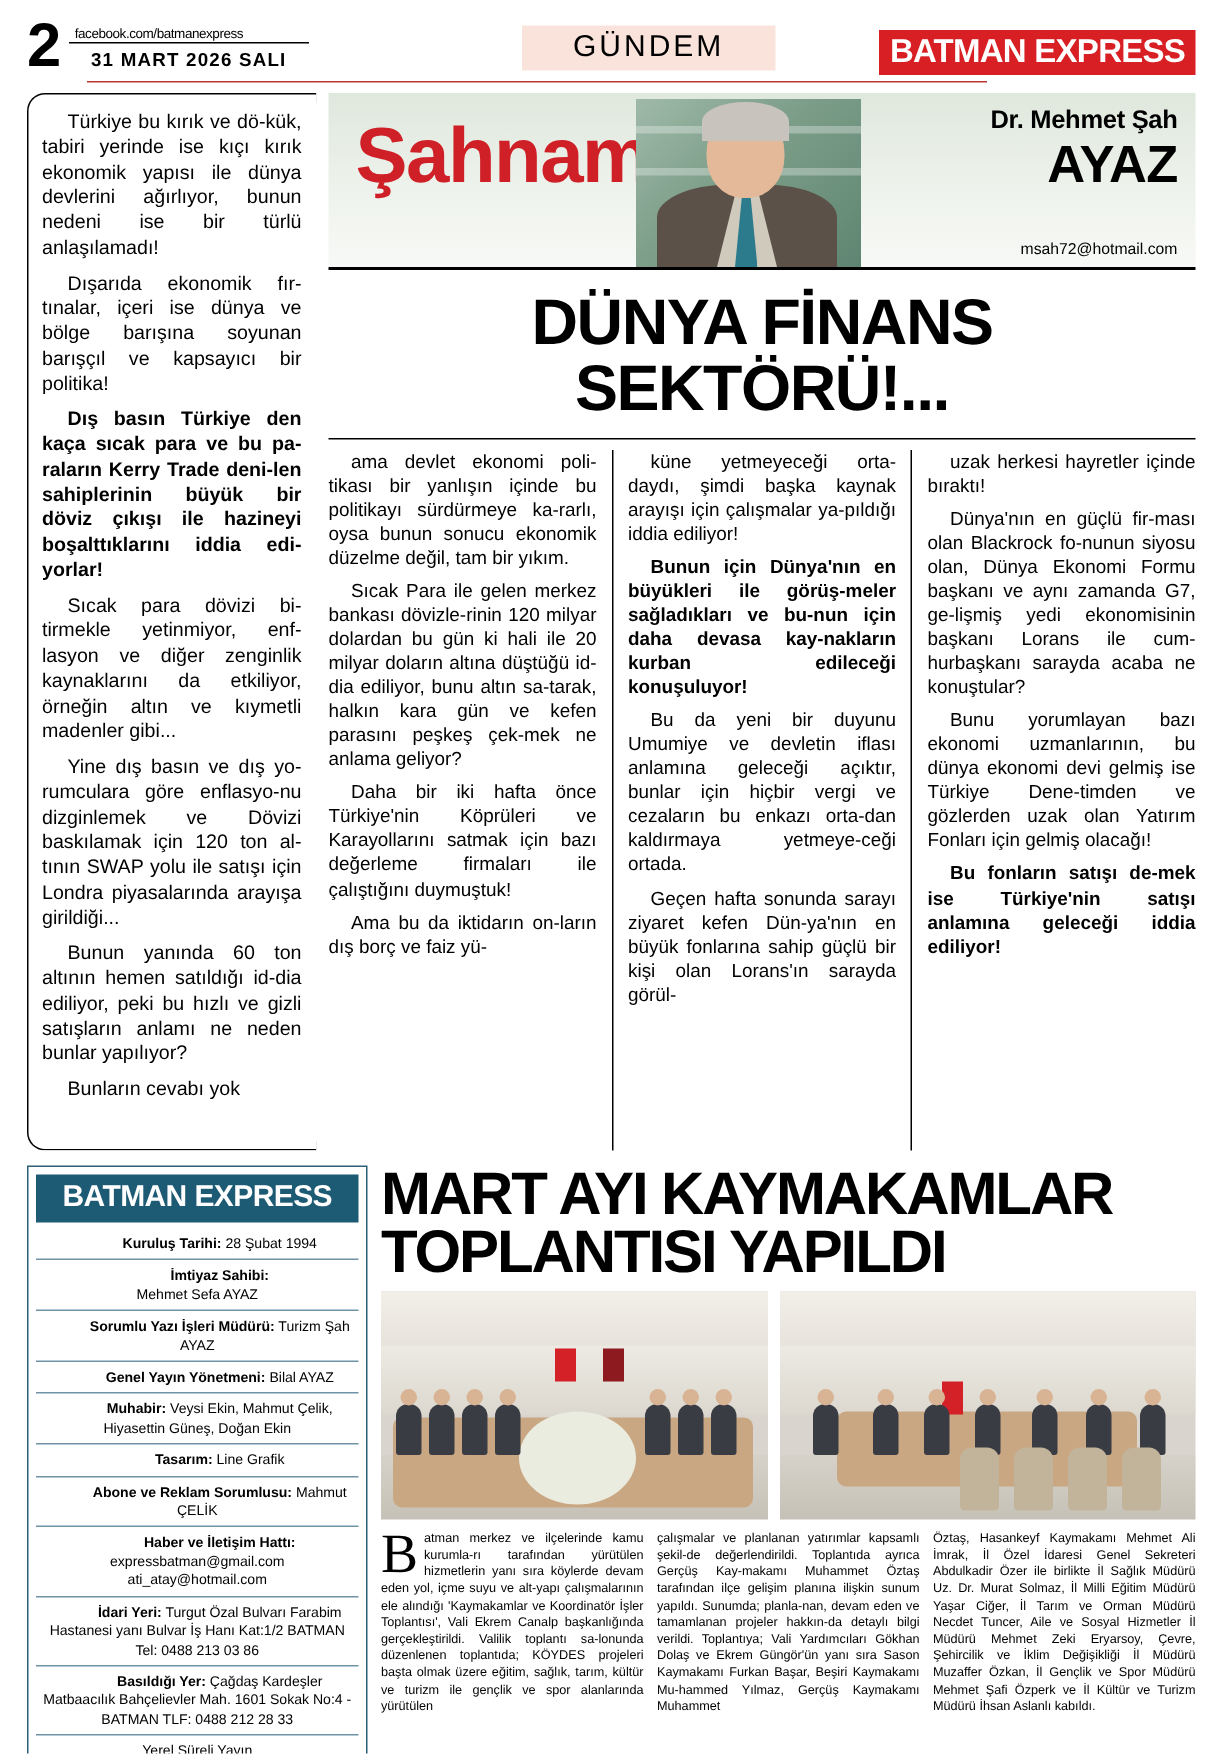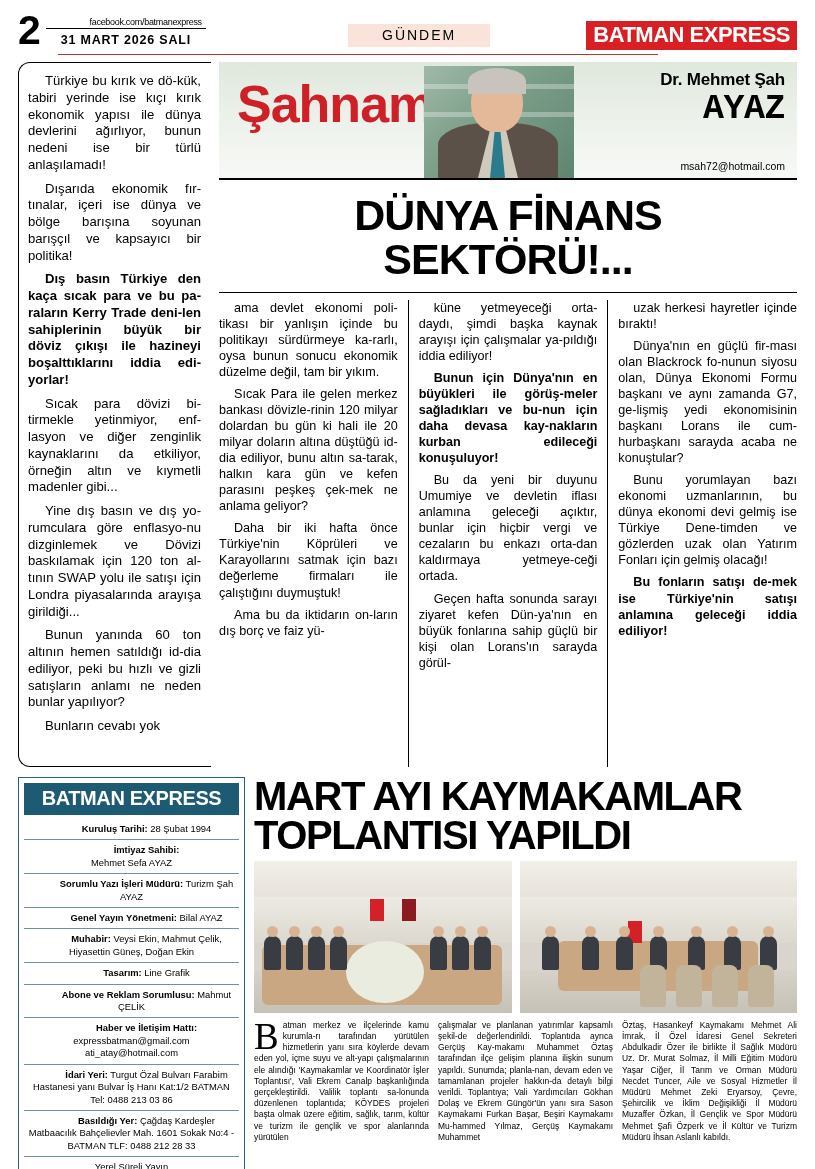--- a/index.html
+++ b/index.html
@@ -37,39 +37,38 @@
     flex-direction: column;
     align-items: center;
     padding-bottom: 3px;
   }
   .facebook-url {
     font-size: 9px;
     letter-spacing: -0.3px;
     border-bottom: 1.2px solid #000;
     padding: 0 4px 1px 4px;
     width: 160px;
-    text-align: right;
     font-family: "Liberation Sans", sans-serif;
   }
   .head-date {
     font-size: 12.5px;
     font-weight: 600;
     letter-spacing: 0.8px;
     margin-top: 4px;
     font-family: "Liberation Sans", sans-serif;
   }
   .gundem-wrap {
     position: absolute;
     left: 330px;
     bottom: 5px;
     background: #f9e3db;
     padding: 3px 34px 4px 34px;
   }
   .gundem-label {
-    font-size: 14px;
+    font-size: 20px;
     letter-spacing: 2px;
     font-weight: 500;
     font-family: "Liberation Sans", sans-serif;
   }
   .brand-top {
     position: absolute;
     right: 0;
     bottom: 2px;
     background: #d81f23;
     padding: 3px 7px 4px 7px;
@@ -172,21 +171,21 @@
   }
   .byline-block {
     position: absolute; right: 12px; top: 8px; text-align: right;
   }
   .byline-title {
     font-size: 17px; font-weight: 700; letter-spacing: -0.2px;
     font-family: Liberation Sans, sans-serif;
   }
   .byline-name {
     font-size: 35px; font-weight: 700; line-height: 1; letter-spacing: -0.5px;
-    font-family: Liberation Mono, monospace; margin-top: 2px;
+    font-family: Liberation Sans, sans-serif; margin-top: 2px;
   }
   .byline-mail {
     position: absolute; right: 12px; bottom: 6px;
     font-size: 10.5px; font-family: "Liberation Sans", sans-serif;
   }
 
   .big-headline {
     text-align: center;
     padding: 14px 0 10px 0;
     border-bottom: 1.3px solid #000;

